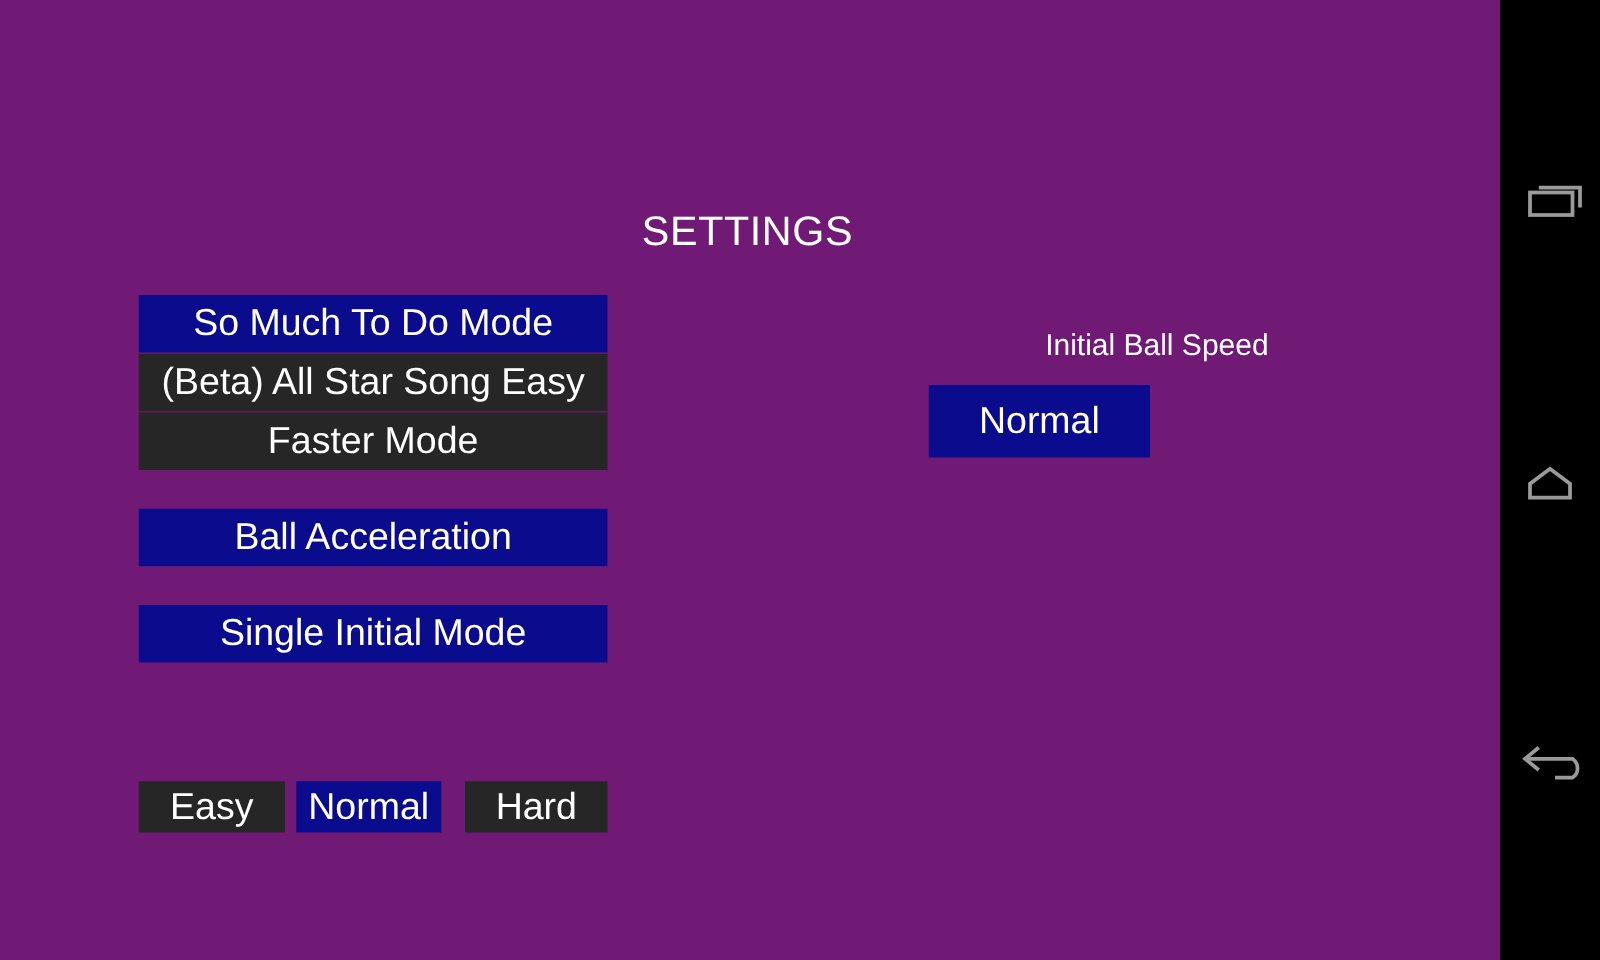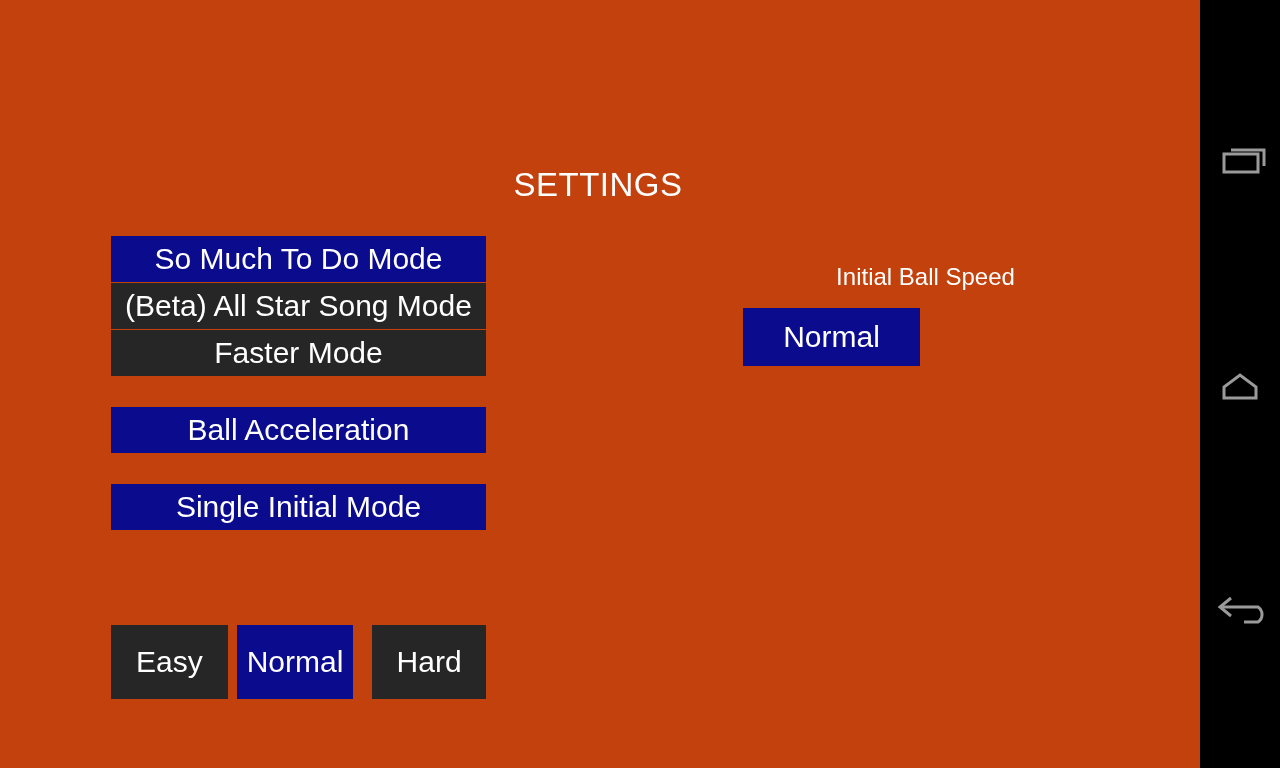--- a/index.html
+++ b/index.html
@@ -17,21 +17,21 @@
     position: relative;
   }
 
   
   #app-surface {
     position: absolute;
     left: 0;
     top: 0;
     width: 1200px;
     height: 768px;
-    background: #c2410c;
+    background: #701a75;
     text-decoration: underline;
   }
 
   
   #page-title {
     position: absolute;
     left: 0;
     top: 164px;
     width: 1196px;
     text-align: center;
@@ -80,21 +80,21 @@
   
   #difficulty-row {
     position: absolute;
     left: 111px;
     top: 625px;
     width: 375px;
     height: 58px;
     display: flex;
   }
   #difficulty-row .opt {
-    height: 74px;
+    height: 41px;
     font-size: 30px;
   }
   .seg-easy   { width: 120px; }
   .seg-gap    { width: 9px; }
   .seg-normal { width: 120px; }
   .seg-hard   { width: 117px; margin-left: 10px; }
 
   
   #right-column {
     position: absolute;
@@ -155,21 +155,21 @@
 <div id="app-surface">
 
   <div id="page-title">SETTINGS</div>
 
   <div id="left-column">
 
     <div class="opt on left-btn">So Much To Do Mode</div>
 
     <div class="spacer-small"></div>
 
-    <div class="opt off left-btn">(Beta) All Star Song Mode</div>
+    <div class="opt off left-btn">(Beta) All Star Song Easy</div>
 
     <div class="spacer-small"></div>
 
     <div class="opt off left-btn">Faster Mode</div>
 
     <div class="spacer-gap"></div>
 
     <div class="opt on left-btn">Ball Acceleration</div>
 
     <div class="spacer-gap"></div>

